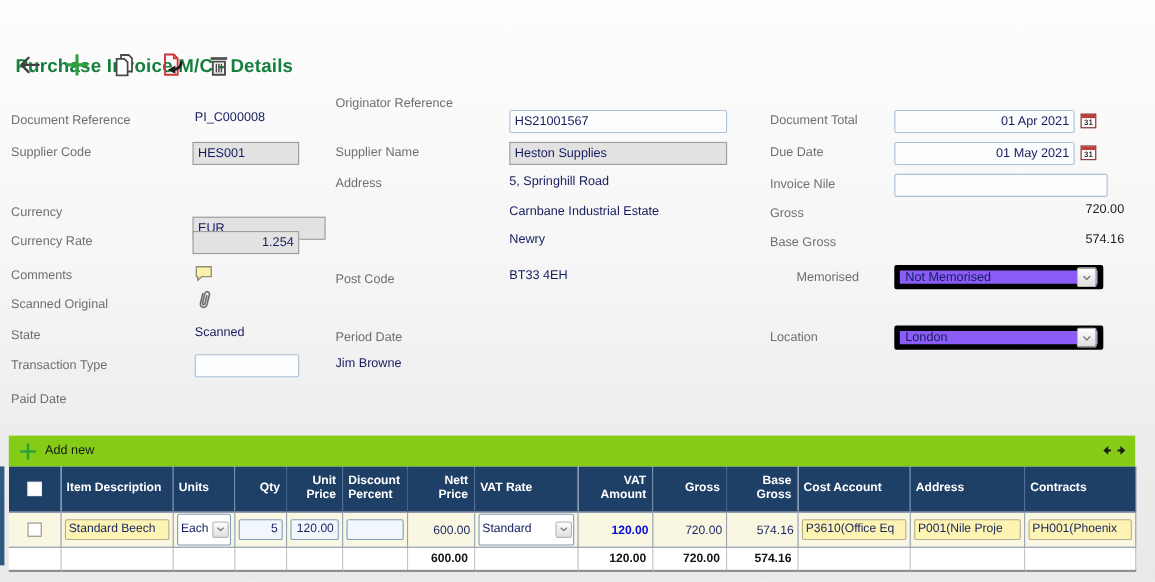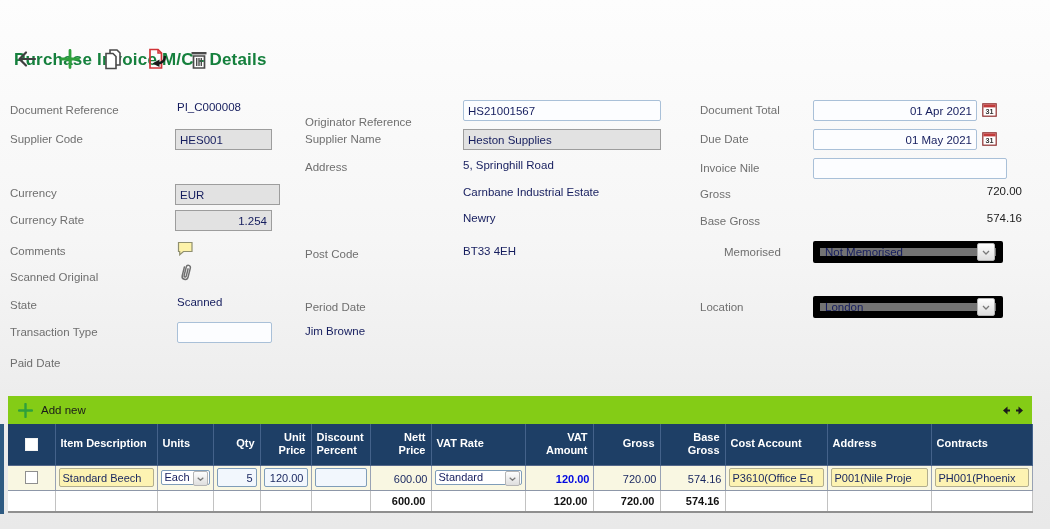--- a/index.html
+++ b/index.html
@@ -24,21 +24,21 @@
     height:21px; border:1px solid #a9c0d8; border-radius:2px; background:#fcfdff;
     font-family:"Liberation Sans",sans-serif; font-size:11.5px; color:#151d5e; padding:0 4px; outline:none;
   }
   .inp-dis {
     height:21px; border:1px solid #9d9d9d; background:#e2e2e2;
     font-family:"Liberation Sans",sans-serif; font-size:11.5px; color:#151d5e; padding:0 4px;
     display:flex; align-items:center;
   }
   .r { justify-content:flex-end; text-align:right;padding-left:10px; }
   .combo {
-    height:22px; border:7px solid #000000; border-radius:2px; background:#737373;
+    height:22px; border:5px solid #000000; border-radius:2px; background:#8b5cf6;
     display:flex; align-items:center; cursor:pointer;
   }
   .combo-text { flex:1; font-size:11.5px; color:#151d5e; padding:0 5px; white-space:nowrap; overflow:hidden; }
   .combo-btn {
     width:18px; height:18px; margin-right:1px; border:1px solid #b5b5b5; border-radius:2px;
     background:linear-gradient(180deg,#fefefe,#dedede); display:flex; align-items:center; justify-content:center;
   }
 
   
   .left-stripe { left:0; top:424px; width:4px; height:90px; background:#2e5a82; }
@@ -66,22 +66,22 @@
     height:22px; padding:1px 5px; font-size:11px; font-weight:bold; color:#111; vertical-align:middle;
   }
   .cell-text { font-size:11px; color:#17255f; white-space:nowrap; }
   .cell-link { font-size:11px; color:#0008e0; font-weight:bold; white-space:nowrap; cursor:pointer; }
   .row-inp {
     width:100%; height:19px; border:1px solid #7f9db9; border-radius:2px; background:#f2f7fd;
     font-family:"Liberation Sans",sans-serif; font-size:11px; color:#17255f; padding:0 3px; outline:none;
   }
   .row-inp.yellow { background:#fdf3b2; border:1px solid #b2ae8e; }
   .row-combo {
-    height:15px; border:1px solid #7f9db9; border-radius:2px; background:#fff;
-    display:flex; cursor:pointer;
+    height:29px; border:1px solid #7f9db9; border-radius:2px; background:#fff;
+    display:flex; align-items:center; cursor:pointer;
   }
   .row-combo .combo-text { font-size:11px; padding:0 3px; }
   .row-combo .combo-btn { width:15px; height:15px; }
 
   .cb {
     appearance:none; -webkit-appearance:none; width:13px; height:13px; background:#fff;
     border:1px solid #8f8f8f; cursor:pointer; display:block; margin:0 auto;
   }
   .cb.hdr { border:1px solid #f2f2f2; }
 </style>
@@ -124,21 +124,21 @@
   </div>
 </div>
 
 <div class="abs lbl" style="left:10px;top:104px">Document Reference</div>
 <div class="abs val" style="left:177px;top:101px">PI_C000008</div>
 
 <div class="abs lbl" style="left:10px;top:133px">Supplier Code</div>
 <div class="abs inp-dis" style="left:175px;top:129px;width:97px">HES001</div>
 
 <div class="abs lbl" style="left:10px;top:187px">Currency</div>
-<div class="abs inp-dis" style="left:175px;top:184px;width:105px">EUR</div>
+<div class="abs inp-dis" style="left:175px;top:197px;width:121px">EUR</div>
 
 <div class="abs lbl" style="left:10px;top:214px">Currency Rate</div>
 <div class="abs inp-dis r" style="left:175px;top:210px;width:97px">1.254</div>
 
 <div class="abs lbl" style="left:10px;top:245px">Comments</div>
 <div class="abs" style="left:177px;top:241px;cursor:pointer">
   <svg width="17" height="15" viewBox="0 0 17 15">
       <path d="M1.5 1.5 h13.5 v9 h-8.5 l-3.8 3.3 v-3.3 h-1.2 z" fill="#fdf2a9" stroke="#8f8f6f" stroke-width="1.2"></path>
     </svg>
 </div>
@@ -153,21 +153,21 @@
 </div>
 
 <div class="abs lbl" style="left:10px;top:299px">State</div>
 <div class="abs val" style="left:177px;top:296px">Scanned</div>
 
 <div class="abs lbl" style="left:10px;top:326px">Transaction Type</div>
 <input class="abs inp" style="left: 177px; top: 322px; width: 95px;" value="">
 
 <div class="abs lbl" style="left:10px;top:357px">Paid Date</div>
 
-<div class="abs lbl" style="left:305px;top:116px">Originator Reference</div>
+<div class="abs lbl" style="left:305px;top:88px">Originator Reference</div>
 <input class="abs inp" style="left: 463px; top: 100px; width: 198px;" value="HS21001567">
 
 <div class="abs lbl" style="left:305px;top:133px">Supplier Name</div>
 <div class="abs inp-dis" style="left:463px;top:129px;width:198px">Heston Supplies</div>
 
 <div class="abs lbl" style="left:305px;top:161px">Address</div>
 <div class="abs val" style="left:463px;top:159px">5, Springhill Road</div>
 <div class="abs val" style="left:463px;top:186px">Carnbane Industrial Estate</div>
 <div class="abs val" style="left:463px;top:212px">Newry</div>
 

